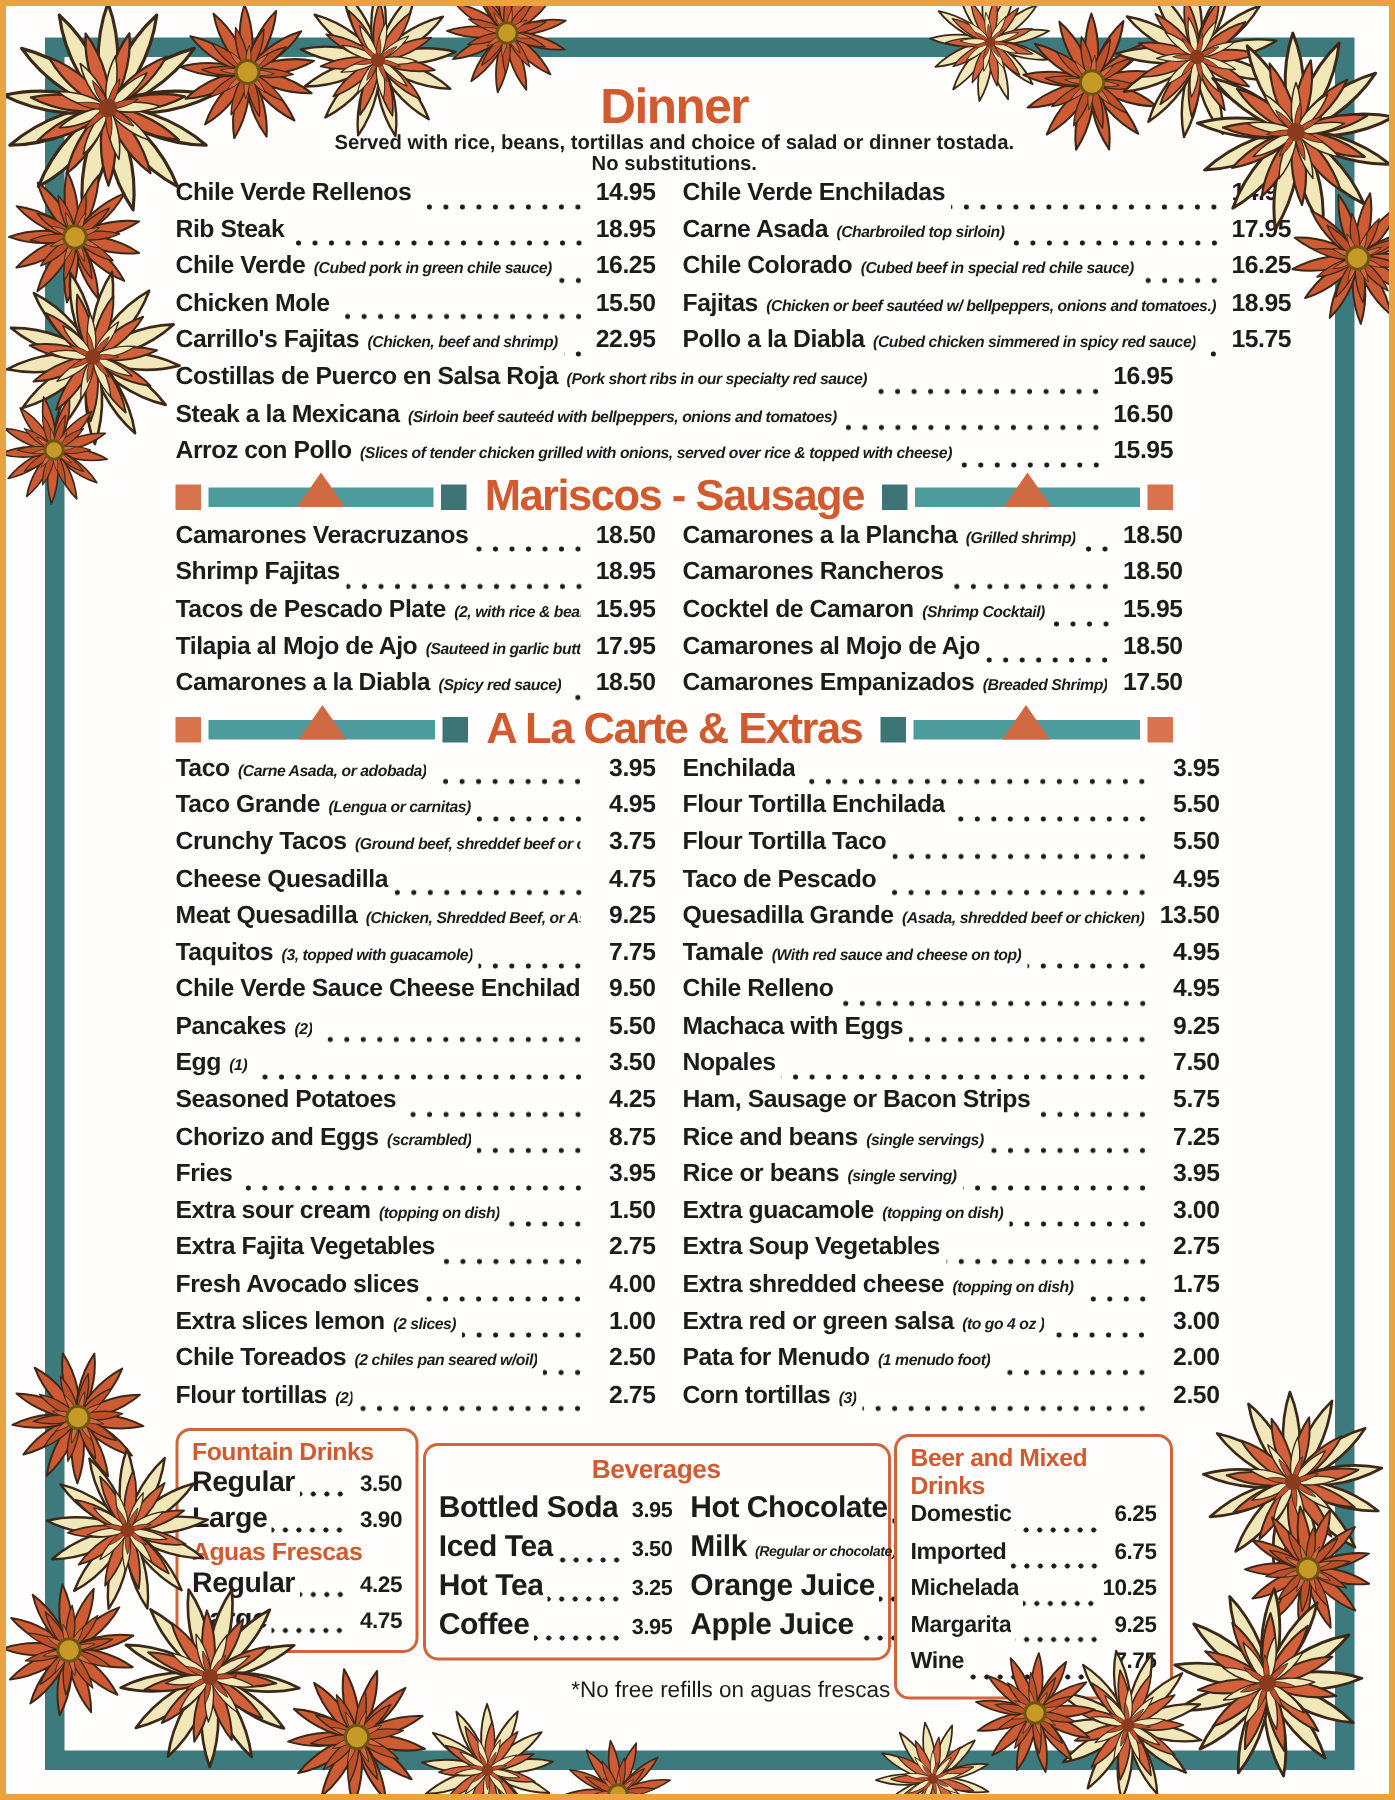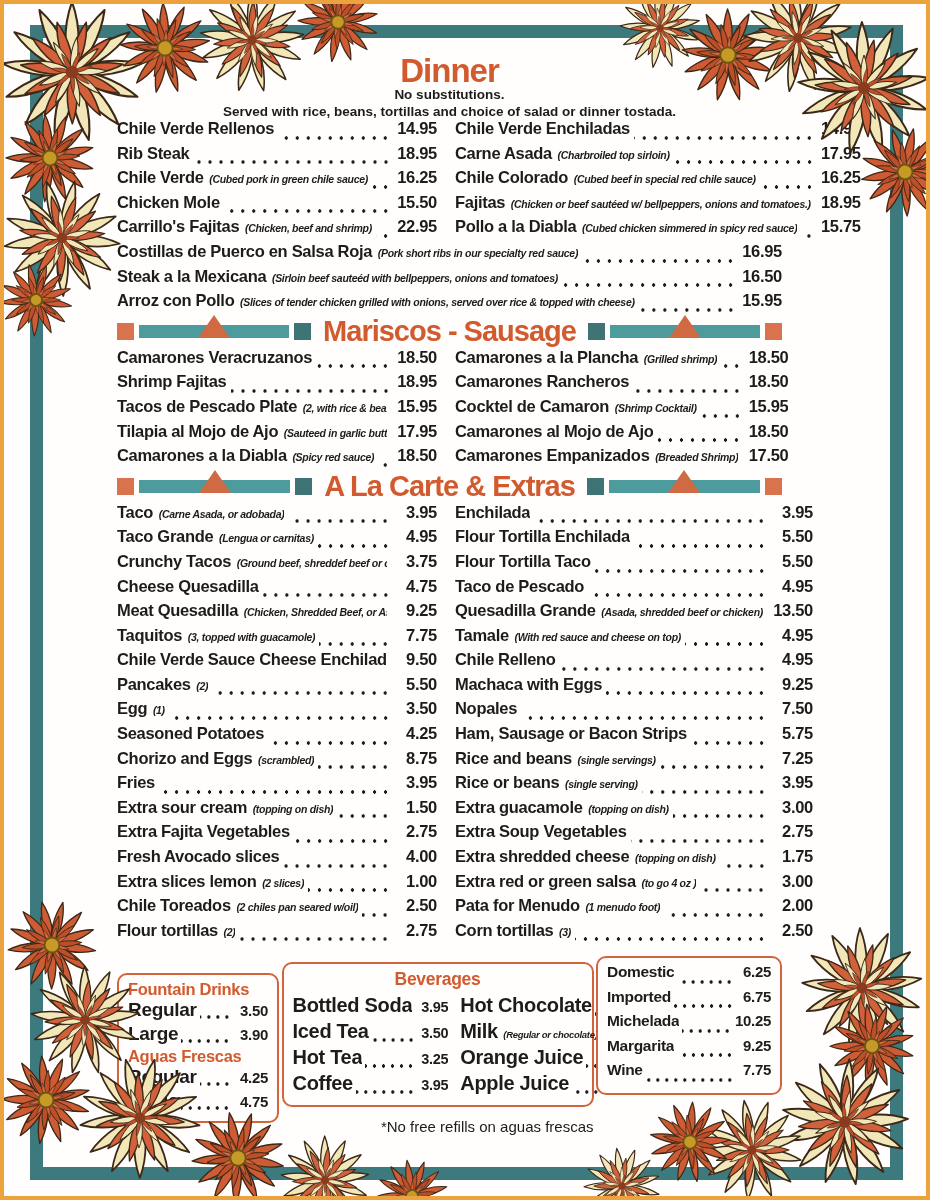--- a/index.html
+++ b/index.html
@@ -48,21 +48,21 @@
 
   
   .bottom{display:flex;justify-content:space-between;align-items:flex-start;margin-top:6px;}
   .box{border:2.5px solid var(--box-border);border-radius:10px;padding:5px 9px 7px;background:#fffefc;}
   .box-title{color:var(--accent-orange);font-weight:bold;font-size:16.5px;letter-spacing:-0.3px;line-height:1.15;}
   .box .row{height:24px;}
   .box .n{font-size:19px;}
   .box .p{font-size:15px;min-width:34px;}
   .box .d{font-size:9.5px;}
   .box .lead{background-size:9px 4px;margin:0 3px 4px;}
-  .fountain-box{width:162px;margin-top:22px;box-sizing:border-box;}
+  .fountain-box{width:162px;margin-top:1px;box-sizing:border-box;}
   .mid{width:312px;margin-top:11px;}
   .bev-box{box-sizing:border-box;}
   .bev-title{text-align:center;font-size:17.5px;margin-bottom:4px;}
   .bev-cols{display:grid;grid-template-columns:1fr 1.18fr;column-gap:12px;}
   .bev-box .row{height:26px;}
   .bev-box .n{font-size:20px;}
   .bev-box .p{font-size:14.5px;min-width:30px;}
   .beer-box{width:186px;margin-top:5px;box-sizing:border-box;}
   .beer-box .row{height:24.5px;}
   .beer-box .n{font-size:15.5px;}
@@ -1040,22 +1040,22 @@
       <path d="M0 0 C11 -18 14 -62 0 -100 C-14 -62 -11 -18 0 0" fill="#c24f2a" stroke="#3b2818" stroke-width="3" stroke-linejoin="round" transform="rotate(330.57142857142856) scale(0.114)"></path>
       <circle r="3.42" fill="#8a3a1d"></circle>
     </g>
   </svg>
 <div class="gold-frame"></div>
 
 <div class="content">
 
   <div>
     <div class="h1">Dinner</div>
+    <div class="sub">Served with rice, beans, tortillas and choice of salad or dinner tostada.</div>
     <div class="sub sub2">No substitutions.</div>
-    <div class="sub">Served with rice, beans, tortillas and choice of salad or dinner tostada.</div>
     <div class="cols">
       <div>
   <div class="row">
     <span class="nm"><span class="n">Chile Verde Rellenos</span></span>
     <span class="lead"></span>
     <span class="p">14.95</span>
   </div>
 
   <div class="row">
     <span class="nm"><span class="n">Rib Steak</span></span>
@@ -1541,20 +1541,21 @@
     <span class="nm"><span class="n">Apple Juice</span></span>
     <span class="lead"></span>
     <span class="p">3.95</span>
   </div>
 </div>
         </div>
       </div>
       <div class="footnote">*No free refills on aguas frescas</div>
     </div>
     <div class="box beer-box">
+      <div class="box-title">Beer and Mixed Drinks</div>
       <div>
   <div class="row">
     <span class="nm"><span class="n">Domestic</span></span>
     <span class="lead"></span>
     <span class="p">6.25</span>
   </div>
 
   <div class="row">
     <span class="nm"><span class="n">Imported</span></span>
     <span class="lead"></span>

